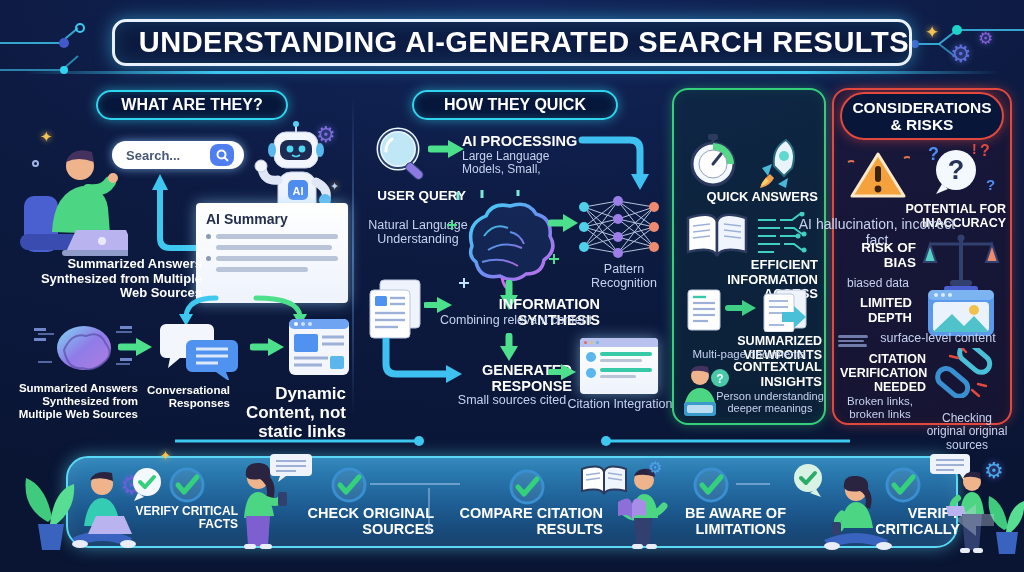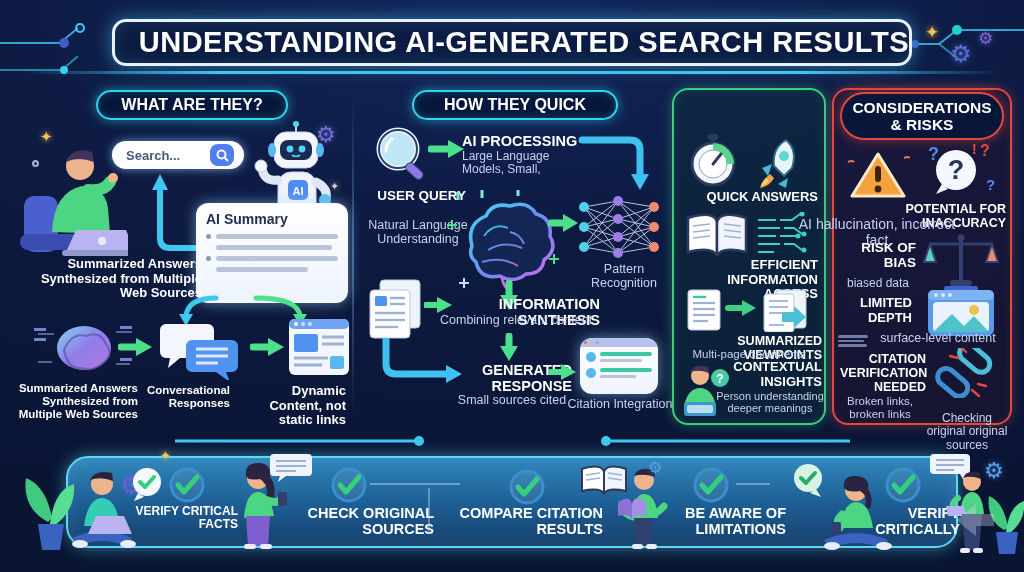--- a/index.html
+++ b/index.html
@@ -5,21 +5,21 @@
   html,body{margin:0;padding:0;background:#060d22;}
   *{box-sizing:border-box;font-family:"Liberation Sans",sans-serif;}
   #stage{position:relative;width:1024px;height:572px;overflow:hidden;
     background:radial-gradient(120% 90% at 50% 0%,#13265c 0%,#0d1b42 45%,#0a1534 100%);}
   .abs{position:absolute;}
   .pill{border:2px solid #2fd5ee;border-radius:999px;background:rgba(7,22,58,.9);
     color:#fff;font-weight:bold;display:flex;align-items:center;justify-content:center;
     text-align:center;box-shadow:0 0 12px rgba(47,213,238,.55),inset 0 0 8px rgba(47,213,238,.25);}
   .cap{color:#fff;font-weight:bold;text-align:right;line-height:1.12;}
   .sub{color:#c7d2f0;text-align:center;line-height:1.12;}
-  .card{background:linear-gradient(180deg,#ffffff,#eef3fc);border-radius:12px;
+  .card{background:linear-gradient(180deg,#ffffff,#eef3fc);border-radius:4px;
     box-shadow:0 0 14px rgba(160,220,255,.55);}
   .skel{background:#b9c4d8;border-radius:3px;height:5px;}
   .glowline{background:linear-gradient(90deg,rgba(61,199,240,0),#3dc7f0 20%,#3dc7f0 80%,rgba(61,199,240,0));}
   .gear{color:#5b6fd6;text-shadow:0 0 6px rgba(91,111,214,.8);}
   .sparkle{color:#f4c352;text-shadow:0 0 6px rgba(244,195,82,.9);}
   .titlebox{border:3px solid #e8f1ff;border-radius:14px;background:rgba(10,24,58,.65);
     box-shadow:0 0 18px rgba(61,199,240,.55),inset 0 0 18px rgba(61,199,240,.18);
     display:flex;align-items:center;justify-content:flex-end;}
   .greenbox{border:2.5px solid #35d07c;border-radius:16px;background:rgba(13,46,58,.45);
     box-shadow:0 0 12px rgba(53,208,124,.4),inset 0 0 12px rgba(53,208,124,.12);}
@@ -194,21 +194,21 @@
         <line x1="34" y1="19" x2="56" y2="19"></line>
         <line x1="34" y1="26" x2="56" y2="26"></line>
         <line x1="6" y1="40" x2="40" y2="40"></line>
         <line x1="6" y1="47" x2="34" y2="47"></line>
       </g>
     <rect x="42" y="38" width="14" height="13" rx="2" fill="#59b7ee"></rect>
   </svg>
 
   <div class="abs cap" style="left:18px;top:382px;width:120px;font-size:11.5px">Summarized Answers Synthesized from Multiple Web Sources</div>
   <div class="abs cap" style="left:140px;top:384px;width:90px;font-size:11.5px">Conversational Responses</div>
-  <div class="abs cap" style="left:238px;top:384px;width:108px;font-size:13px">Dynamic Content, not static links</div>
+  <div class="abs cap" style="left:238px;top:384px;width:108px;font-size:17px">Dynamic Content, not static links</div>
 
   <div class="abs pill" style="left:412px;top:90px;width:206px;height:30px;font-size:16px">
     <span>HOW THEY QUICK</span>
   </div>
 
   <svg class="abs" style="left:372px;top:125px;width:60px;height:62px">
     <circle cx="26" cy="24" r="19" fill="#bfe7f6" stroke="#eef6ff" stroke-width="5"></circle>
     <circle cx="26" cy="24" r="19" fill="none" stroke="#27406e" stroke-width="2"></circle>
     <path d="M20,14 q-6,4 -6,12" stroke="#fff" stroke-width="3" fill="none" stroke-linecap="round"></path>
     <rect x="38" y="36" width="20" height="9" rx="4.5" transform="rotate(42 38 36)" fill="#8d7ae0" stroke="#27406e"></rect>

